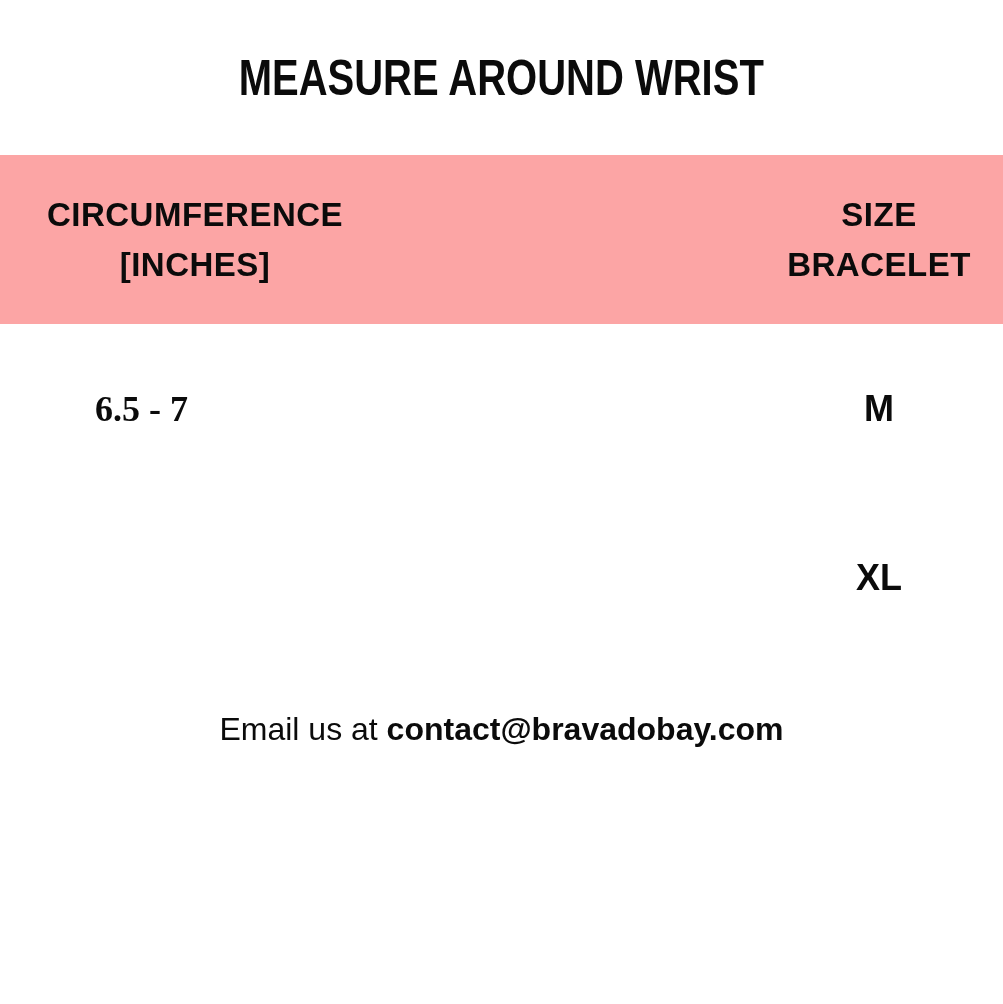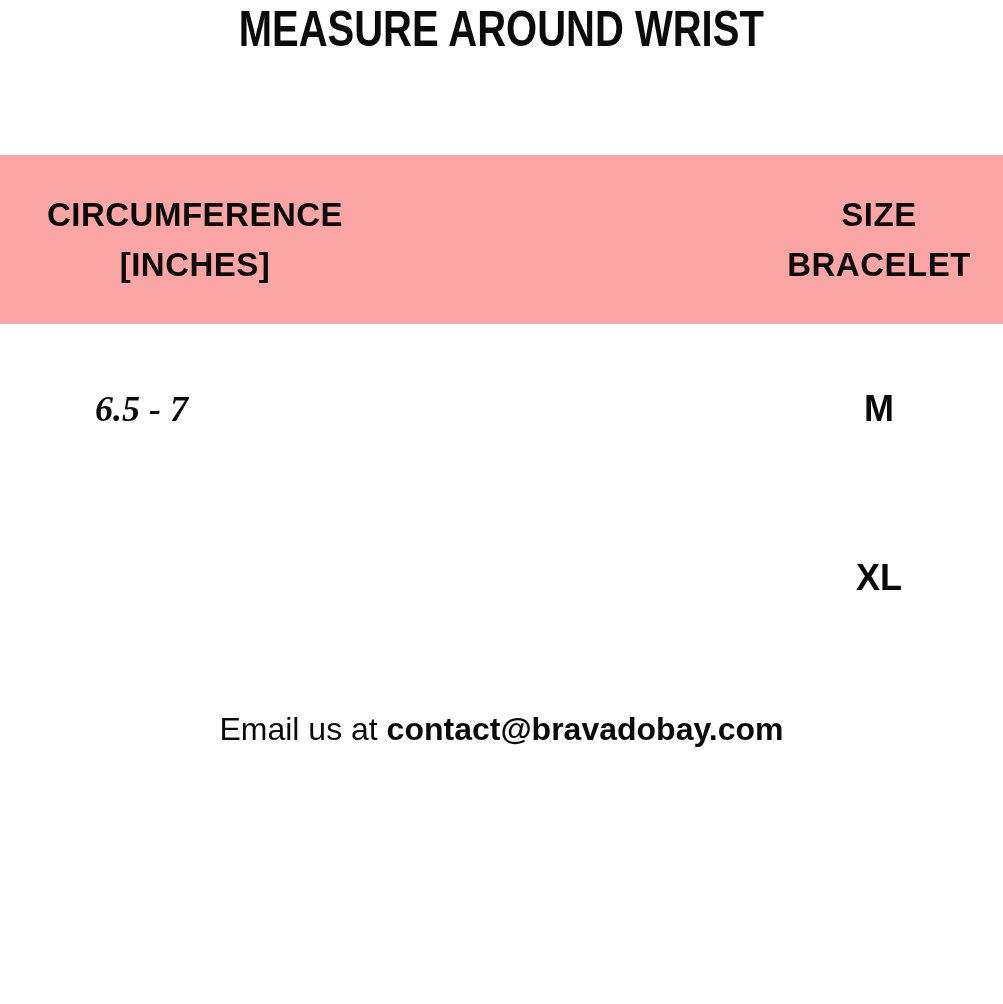--- a/index.html
+++ b/index.html
@@ -7,21 +7,21 @@
     width:1003px; height:1004px;
     background:#ffffff;
     color:#0b0b0b;
     font-family:"Liberation Sans", sans-serif;
     overflow:hidden;
   }
 
   
   .title-section {
     height:155px;
-    display:flex; align-items:flex-start; justify-content:center;
+    display:flex; align-items:center; justify-content:center;
   }
   .page-title {
     display:inline-block;
     font-weight:bold;
     font-size:50px;
     white-space:nowrap;
     transform:scaleX(0.80);
     transform-origin:center;
   }
 
@@ -42,21 +42,20 @@
     line-height:50px;
     text-align:center;
     letter-spacing:0.5px;
   }
 
   .circ-val {
     padding-left:95px;
     font-size:36px;
     font-weight:bold;
     white-space:nowrap;
-    font-style:italic;
   }
   .font-serif { font-family:"Liberation Serif", serif; }
   .size-val {
     font-size:36px;
     font-weight:bold;
   }
 
   
   .footer-note {
     height:173px;

